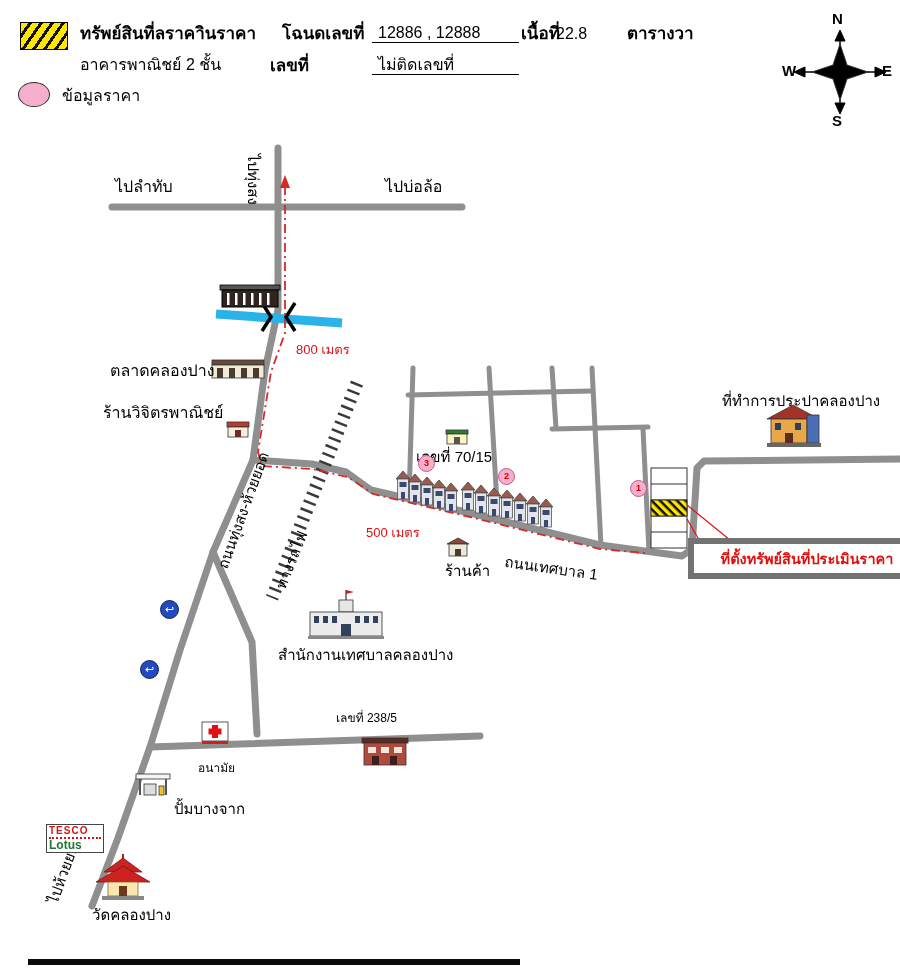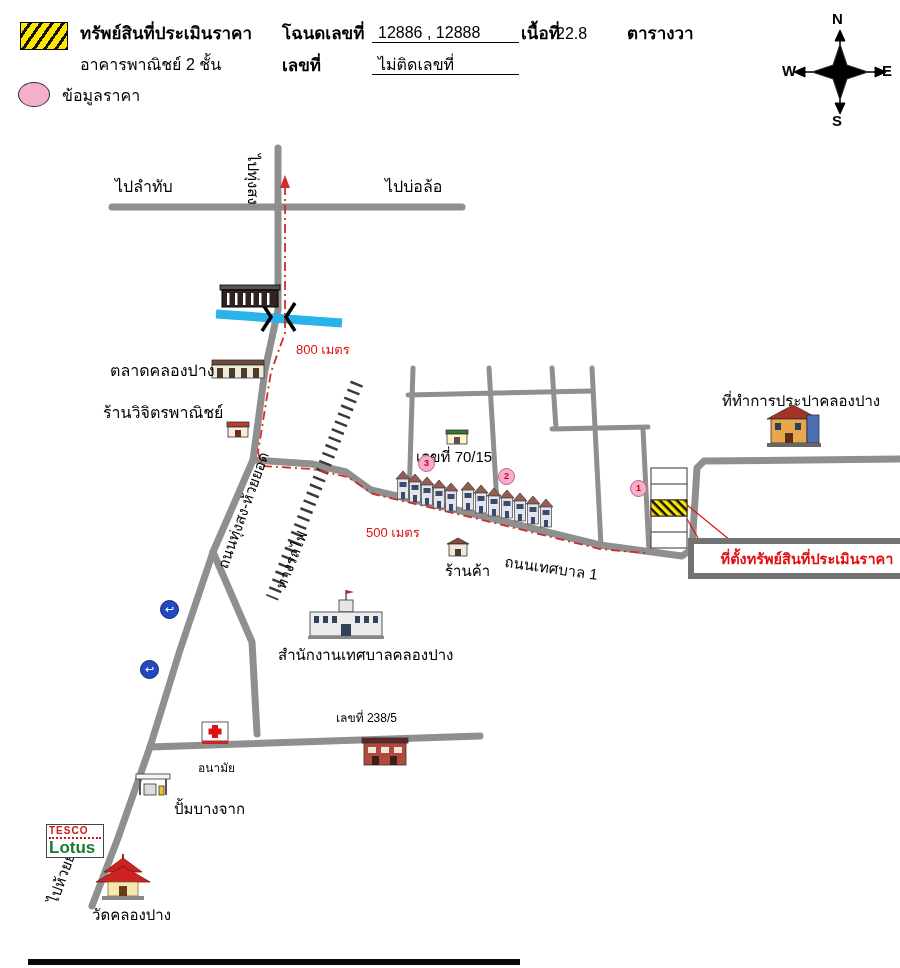--- a/index.html
+++ b/index.html
@@ -17,21 +17,21 @@
           border-radius:50%;background:#f5aecb;}
   .pin{position:absolute;width:15px;height:15px;border-radius:50%;background:#f5aecb;border:1px solid #c9588c;
        color:#c00;font-size:9px;font-weight:bold;line-height:15px;text-align:center;}
   .bluesign{position:absolute;width:17px;height:17px;border-radius:50%;background:#2249c4;border:1px solid #12265e;
        color:#fff;font-size:11px;line-height:16px;text-align:center;}
   .subject-box{position:absolute;left:688px;top:538px;width:190px;border:6px solid #737373;color:#e01010;
        font-weight:bold;font-size:14.5px;text-align:center;padding:3px 18px;background:#fff;}
   .tesco{position:absolute;left:46px;top:824px;width:52px;border:1px solid #444;background:#fff;
        text-align:left;padding:1px 2px;line-height:1.05;}
   .tesco .t1{display:block;color:#d01616;font-weight:bold;font-size:10px;letter-spacing:1px;border-bottom:2px dotted #d01616;}
-  .tesco .t2{display:block;color:#1b7a2d;font-weight:bold;font-size:17px;}
+  .tesco .t2{display:block;color:#1b7a2d;font-weight:bold;font-size:12px;}
   .compass-letter{position:absolute;font-weight:bold;font-size:15px;}
   .scanbar{position:absolute;left:28px;top:959px;width:492px;height:6px;background:#0a0a0a;}
 </style>
 </head>
 <body>
 
 <div class="stage">
 
   <svg class="map-svg" width="900" height="968" viewBox="0 0 900 968">
     <defs>
@@ -201,31 +201,31 @@
       <line x1="27" y1="0" x2="27" y2="8" stroke="#a22" stroke-width="2"></line>
       <polygon points="8,18 27,4 46,18" fill="#cc2222" stroke="#7a1512" stroke-width="0.8"></polygon>
       <polygon points="0,28 27,12 54,28" fill="#cc2222" stroke="#7a1512" stroke-width="0.8"></polygon>
       <rect x="12" y="28" width="30" height="14" fill="#f7e6b0" stroke="#8a6a30" stroke-width="0.8"></rect>
       <rect x="23" y="32" width="8" height="10" fill="#6a3a1a"></rect>
       <rect x="6" y="42" width="42" height="4" fill="#888"></rect>
     </g>
   </svg>
 
   <div class="swatch"></div>
-  <div class="lbl b big" style="left:80px;top:24px">ทรัพย์สินที่ประเมินราคา</div>
+  <div class="lbl b big" style="left:80px;top:24px">ทรัพย์สินที่ลราคาินราคา</div>
   <div class="lbl" style="left:80px;top:56px">อาคารพาณิชย์ 2 ชั้น</div>
   <div class="pricedot"></div>
   <div class="lbl" style="left:62px;top:87px">ข้อมูลราคา</div>
 
   <div class="lbl b big" style="left:282px;top:24px">โฉนดเลขที่</div>
   <div class="lbl" style="left:372px;top:24px"><span class="uval">12886 , 12888</span></div>
   <div class="lbl b big" style="left:521px;top:24px">เนื้อที่</div>
   <div class="lbl" style="left:556px;top:25px">22.8</div>
   <div class="lbl b big" style="left:627px;top:24px">ตารางวา</div>
-  <div class="lbl b big" style="left:282px;top:56px">เลขที่</div>
+  <div class="lbl b big" style="left:270px;top:56px">เลขที่</div>
   <div class="lbl" style="left:372px;top:56px"><span class="uval">ไม่ติดเลขที่</span></div>
 
   <div class="compass-letter" style="left:832px;top:10px">N</div>
   <div class="compass-letter" style="left:832px;top:112px">S</div>
   <div class="compass-letter" style="left:782px;top:62px">W</div>
   <div class="compass-letter" style="left:882px;top:62px">E</div>
 
   <div class="lbl rot" style="left:262px;top:154px;transform:rotate(90deg);font-size:15px">ไปทุ่งสง</div>
   <div class="lbl" style="left:115px;top:178px">ไปลำทับ</div>
   <div class="lbl" style="left:385px;top:178px">ไปบ่อล้อ</div>

